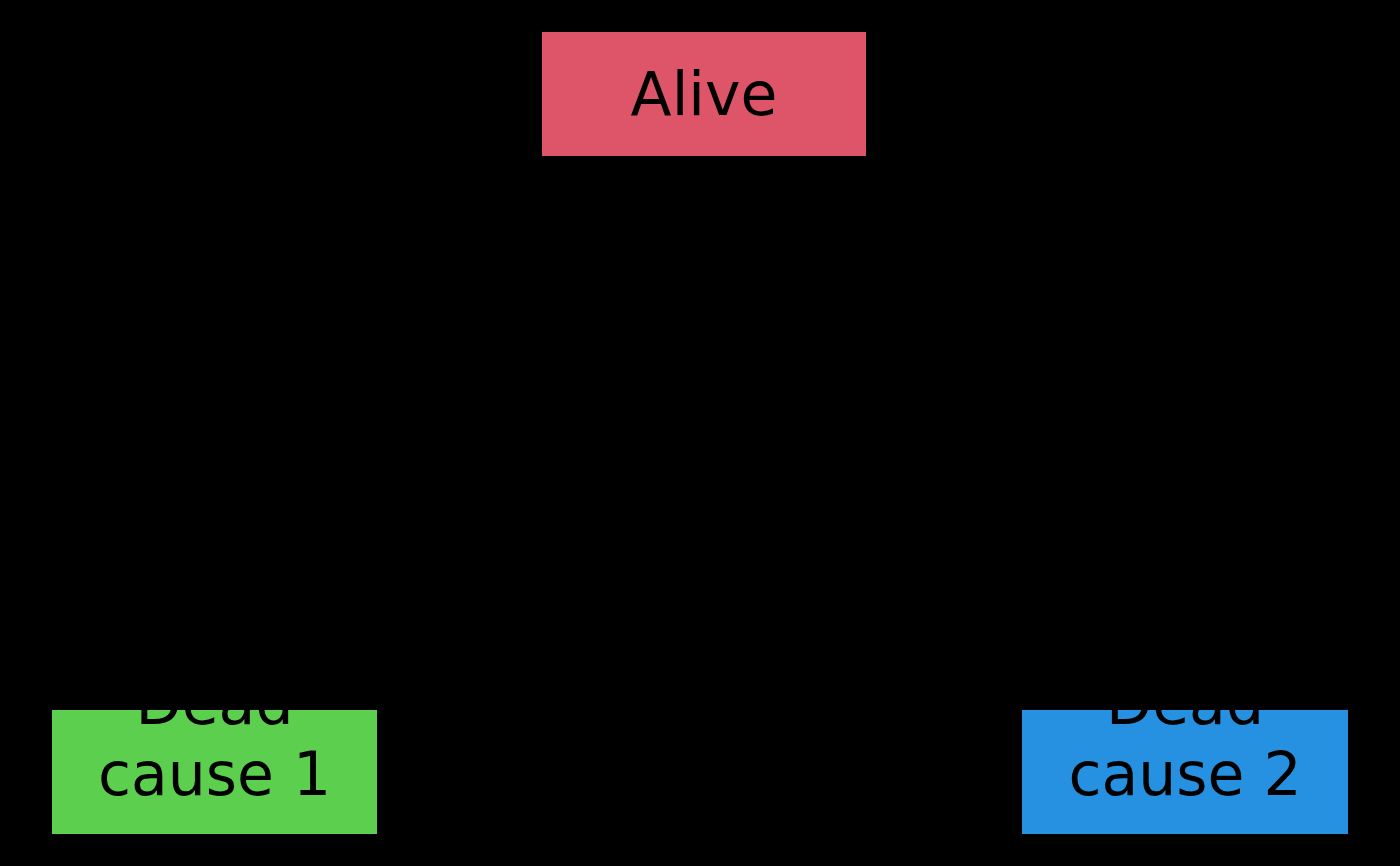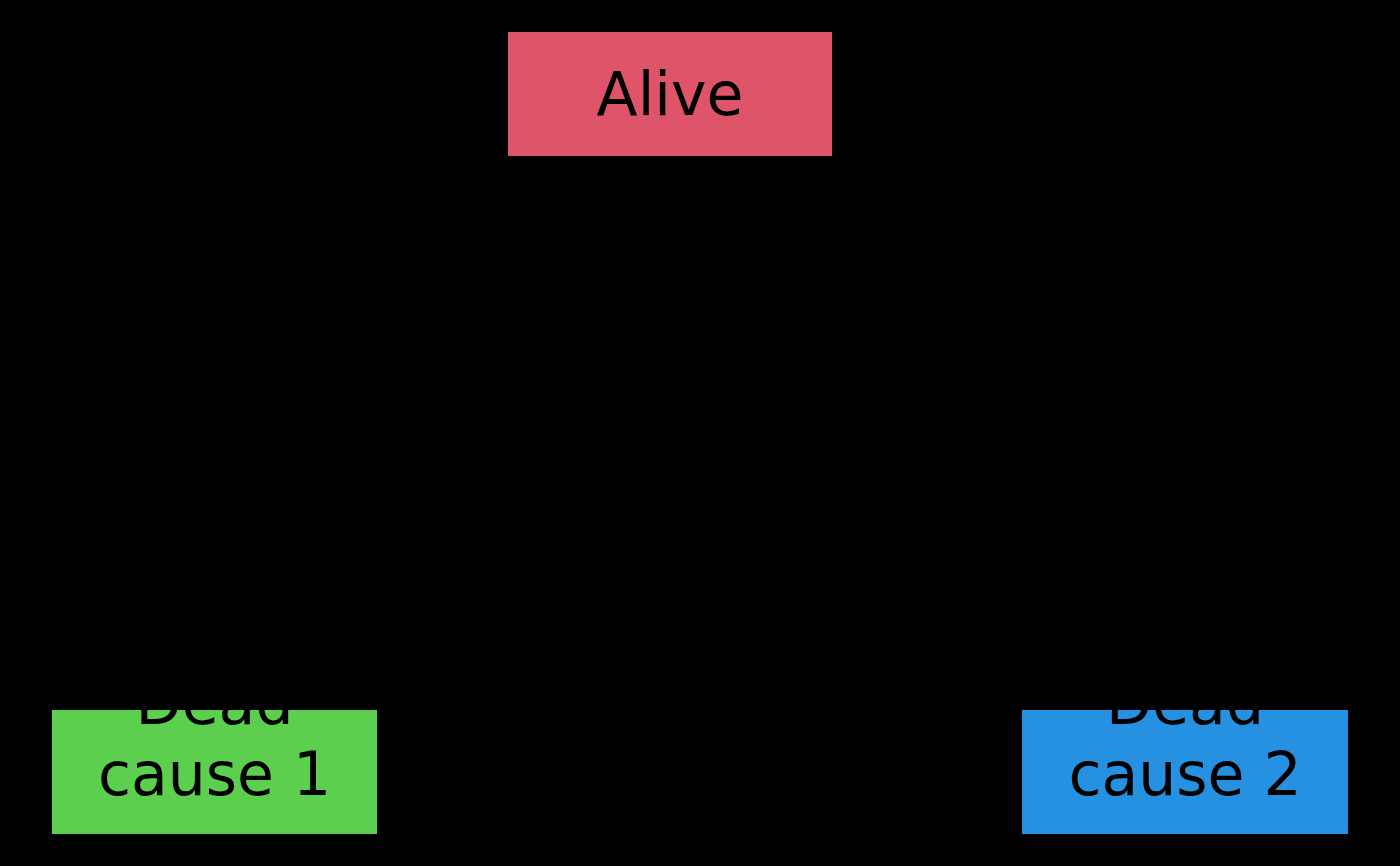--- a/index.html
+++ b/index.html
@@ -47,21 +47,21 @@
     overflow: visible;
   }
   .node-label {
     display: block;
     white-space: pre-line;
     color: #000000;
   }
 
   
   #node-alive {
-    left: 508px;
+    left: 542px;
     top: 32px;
     width: 324px;
     height: 124px;
     background: #DE5468;
   }
   #node-alive .node-label {
     font-size: 60px;
     letter-spacing: 0px;
   }
 

